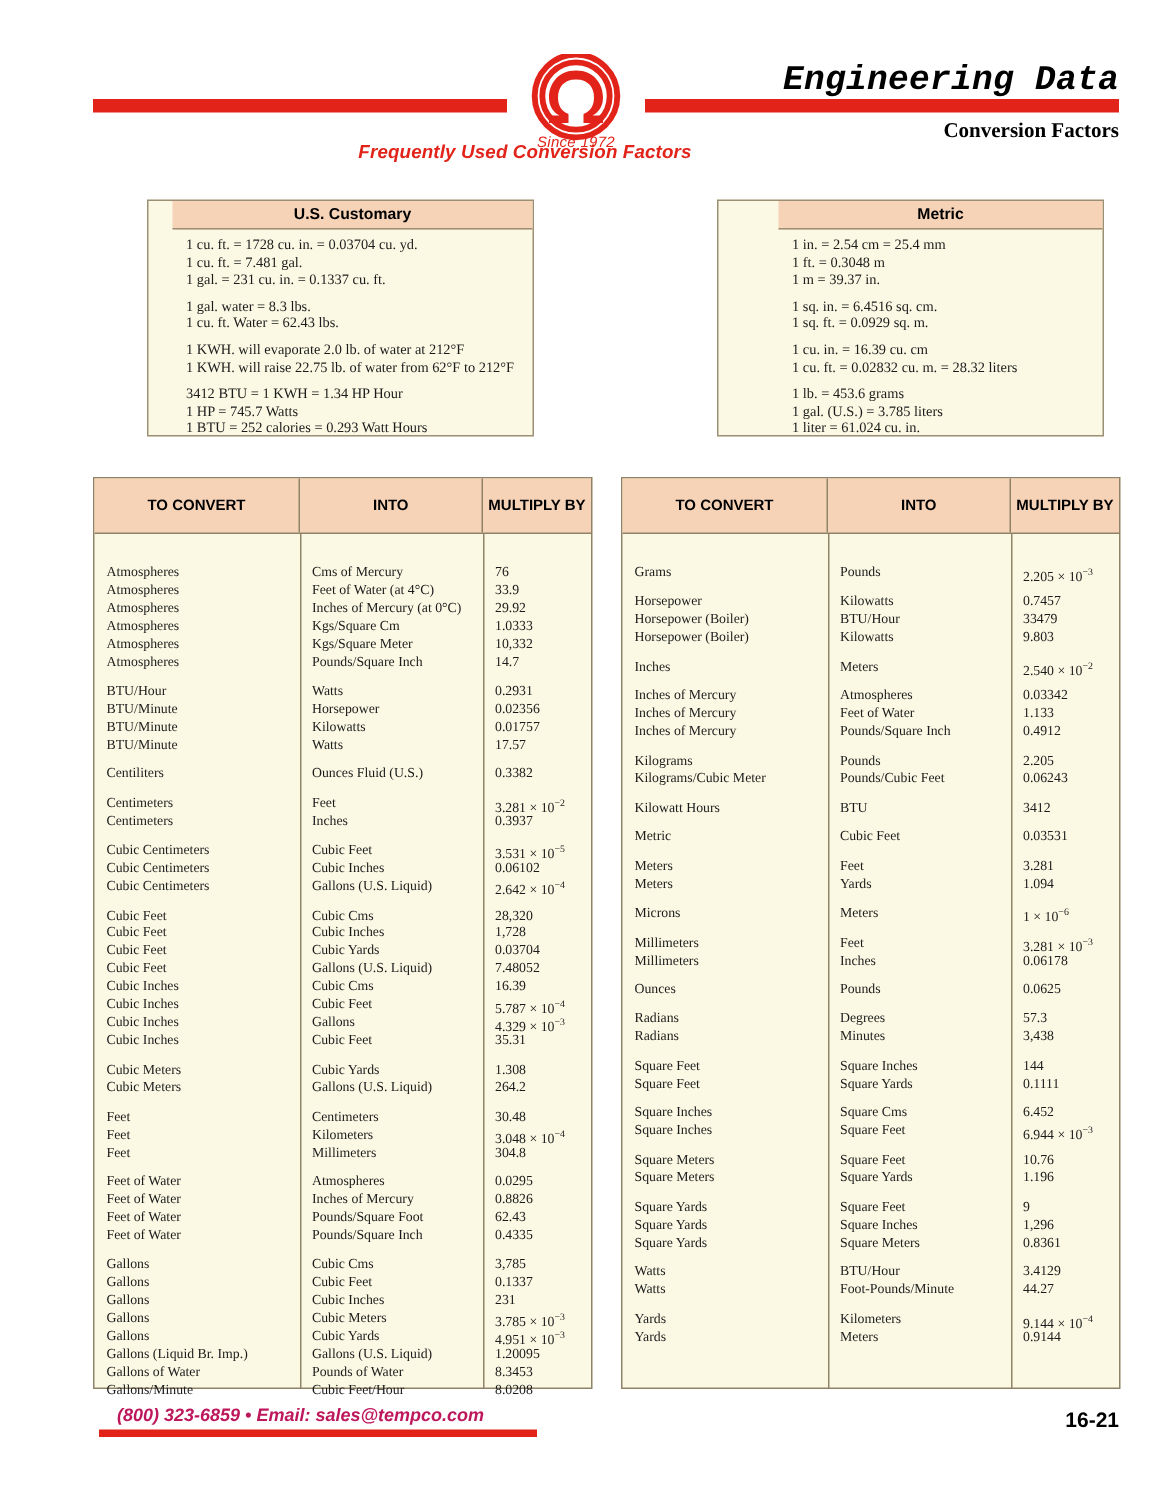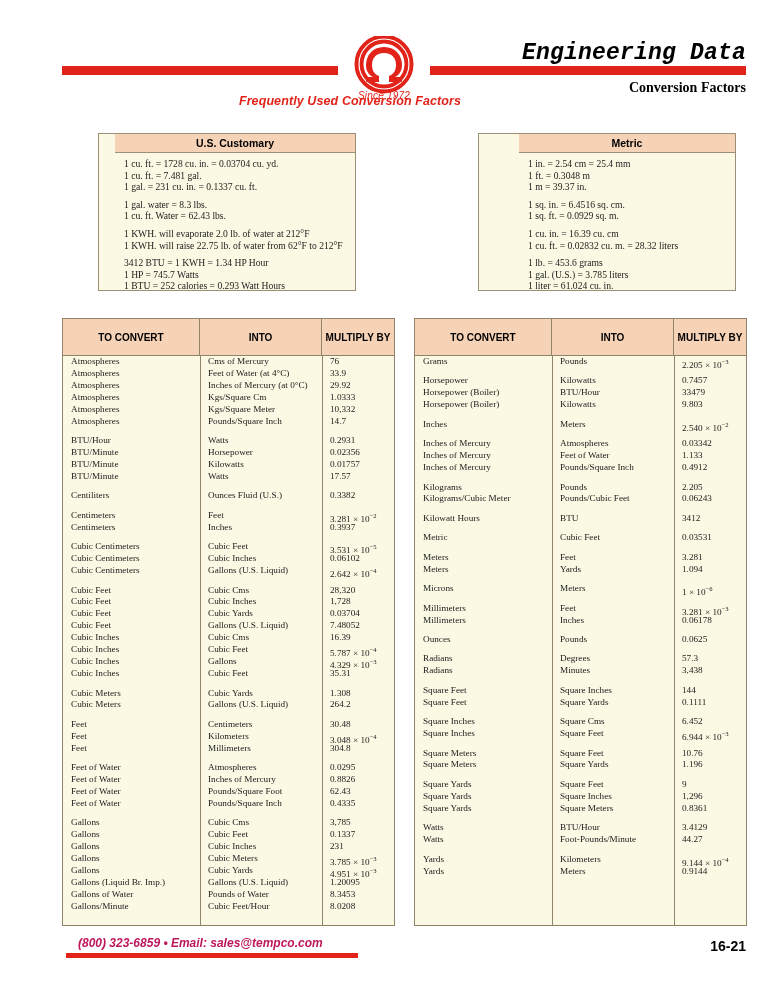--- a/index.html
+++ b/index.html
@@ -162,21 +162,21 @@
     color: #000;
     box-sizing: border-box;
   }
   .col-a { width: 137px; border-right: 1px solid #8f8468; }
   .col-b { width: 122px; border-right: 1px solid #8f8468; }
   .col-c { width: 72px; }
 
   .ct-body {
     position: relative;
     height: 570px;
-    padding: 0 0 0 0;
+    padding: 20px 0 0 0;
     box-sizing: border-box;
   }
   .ct-vline {
     position: absolute;
     top: 0;
     bottom: 0;
     width: 1px;
     background: #8f8468;
   }
   .ct-vline.v1 { left: 137px; }

